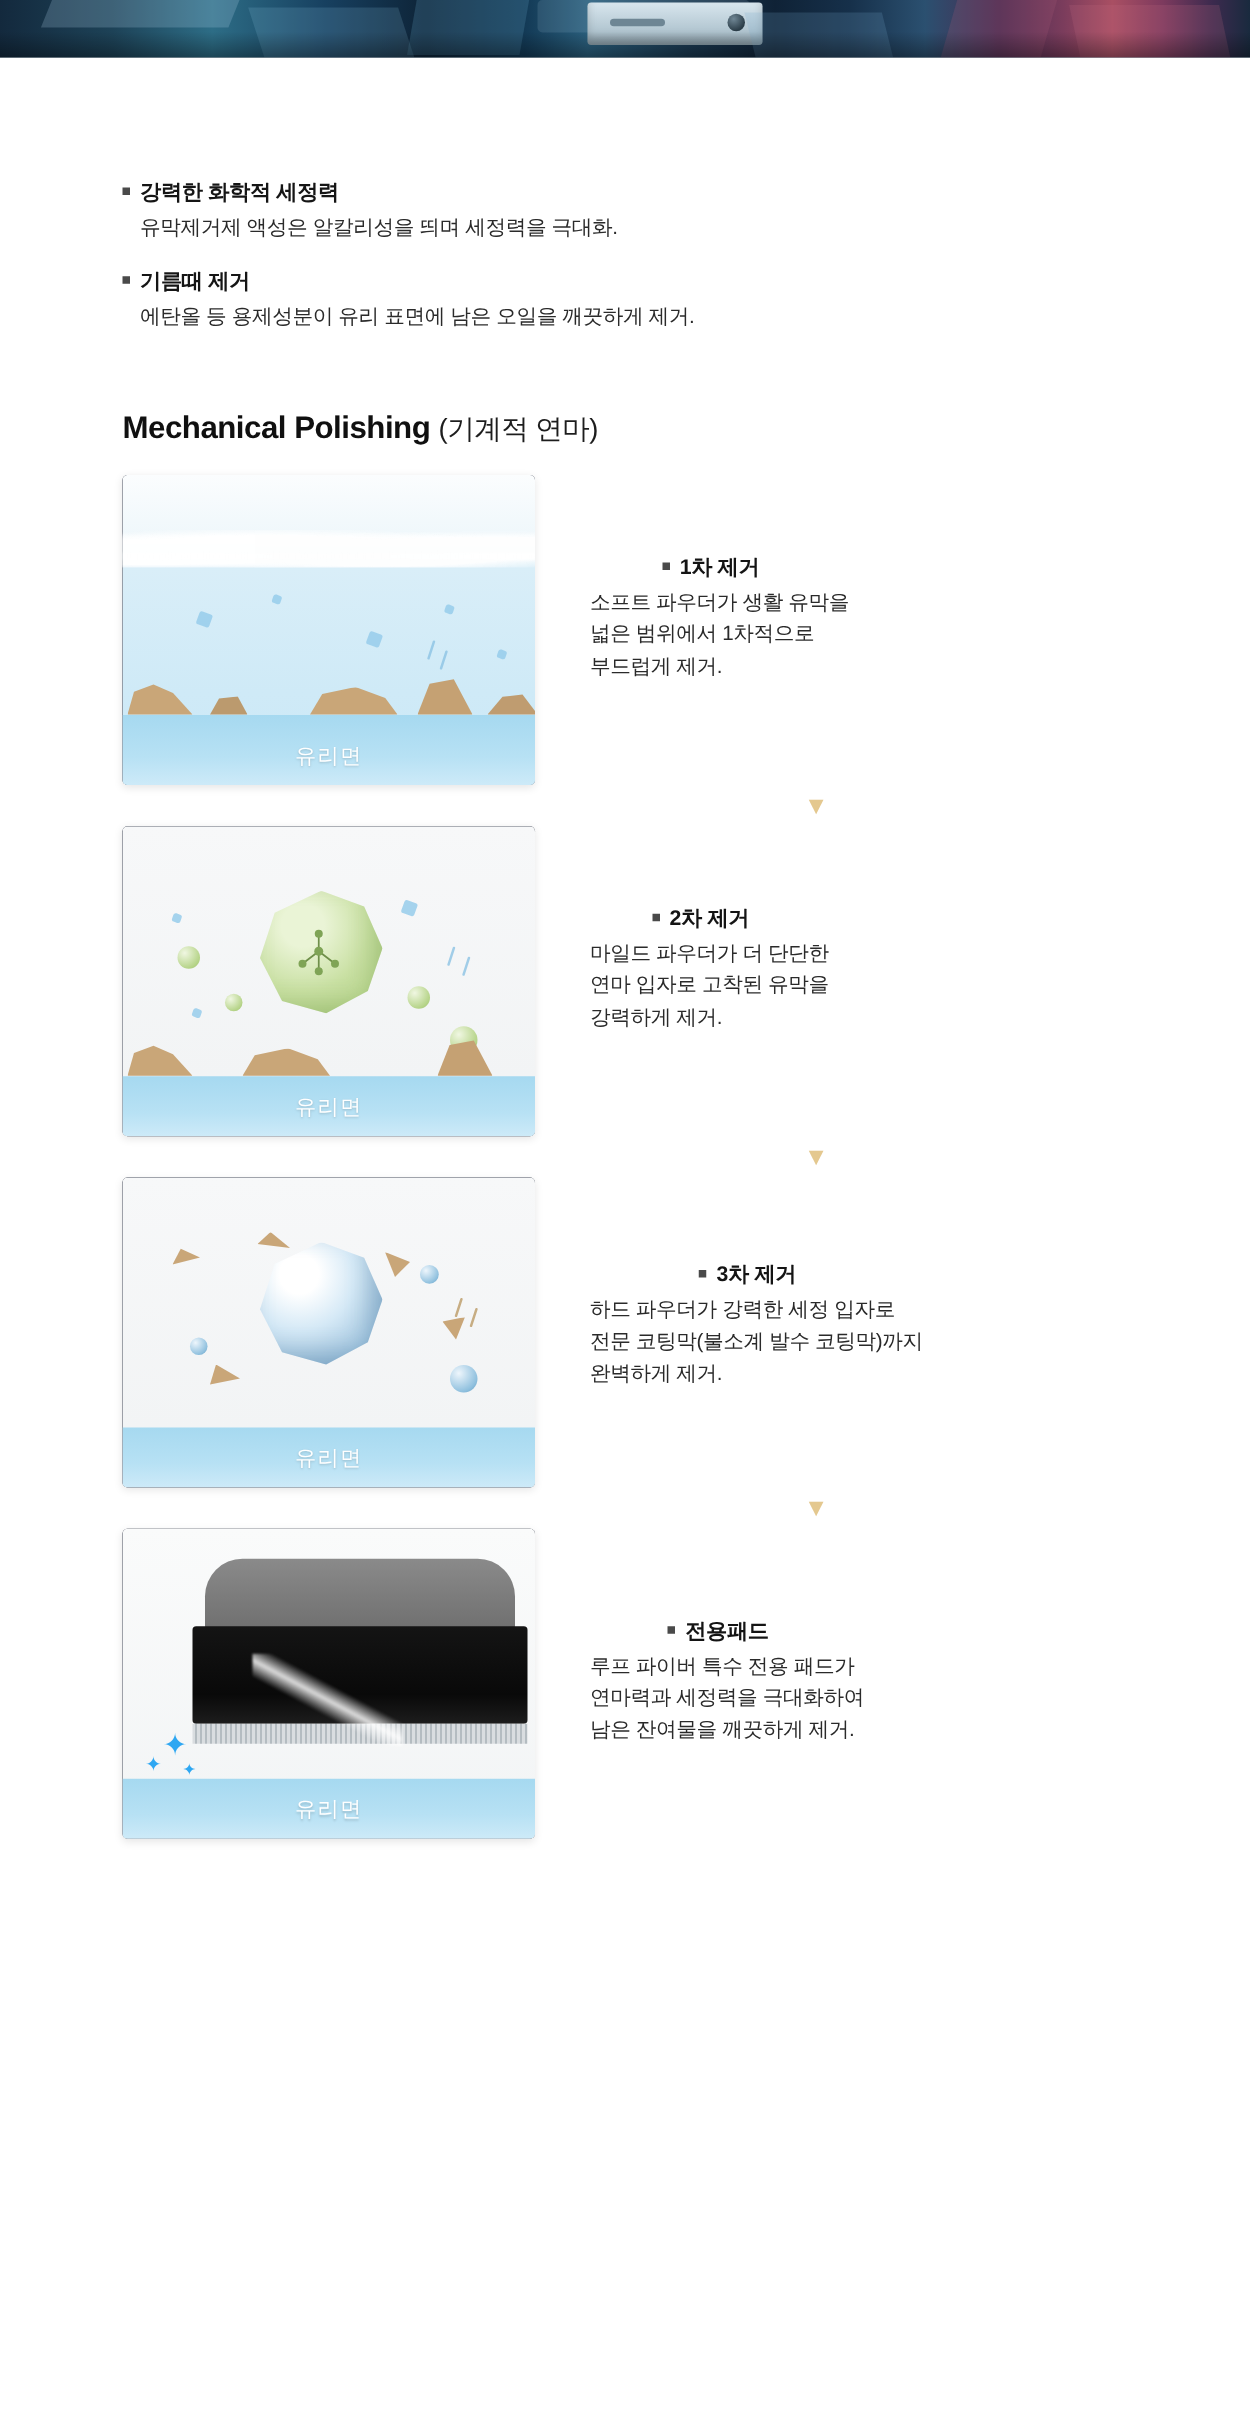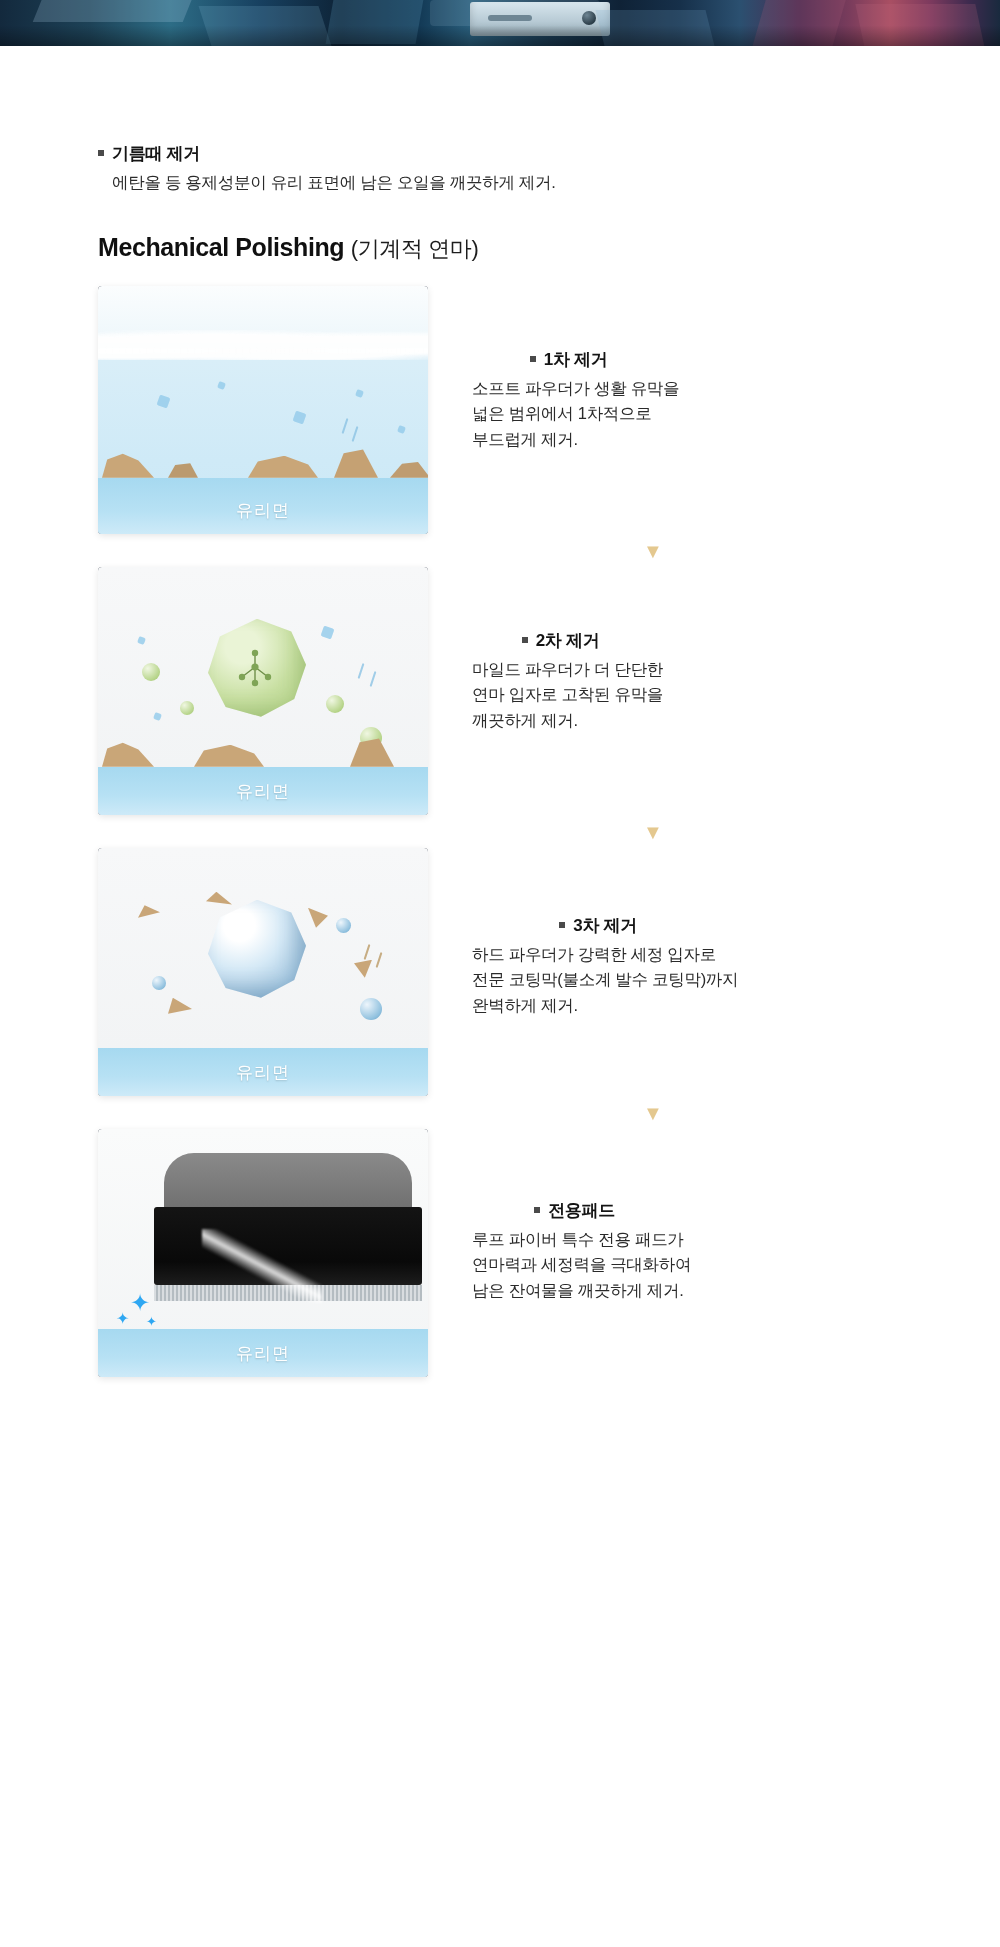--- a/index.html
+++ b/index.html
@@ -105,21 +105,21 @@
     flex: none;
   }
   .bullet-desc {
     margin: 5px 0 0 14px;
     font-size: 16.5px;
     line-height: 1.5;
     color: #2a2a2a;
     letter-spacing: -0.3px;
   }
 
-  .mech-title { margin-top: 38px; }
+  .mech-title { margin-top: 62px; }
 
   
   .steps { margin-top: 22px; }
   .step-row {
     display: flex;
     align-items: flex-start;
   }
   .fig {
     position: relative;
     width: 330px;
@@ -311,20 +311,27 @@
   <div class="shape s5"></div>
   <div class="shape s6"></div>
   <div class="shape s7"></div>
   <div class="grad-fade"></div>
 </div>
 
 <div class="content">
 
   <section class="chem-block">
 
+    <div class="bullet-item">
+      <div class="bullet-head">
+        <span class="sq"></span>
+        <span>강력한 화학적 세정력</span>
+      </div>
+      <p class="bullet-desc">유막제거제 액성은 알칼리성을 띄며 세정력을 극대화.</p>
+    </div>
 
     <div class="bullet-item">
       <div class="bullet-head">
         <span class="sq"></span>
         <span>기름때 제거</span>
       </div>
       <p class="bullet-desc">에탄올 등 용제성분이 유리 표면에 남은 오일을 깨끗하게 제거.</p>
     </div>
   </section>
 
@@ -402,21 +409,21 @@
           <div class="glass-band low"></div>
           <div class="glass-label">유리면</div>
         </div>
         <div class="step-text">
           <div class="step-head">
             <span class="sq"></span>
             <span>2차 제거</span>
           </div>
           <p class="step-desc">마일드 파우더가 더 단단한
 연마 입자로 고착된 유막을
-깨끗하게 제거.</p>
+강력하게 제거.</p>
         </div>
       </div>
 
       <div class="arrow">
         <span>▼</span>
       </div>
 
       <div class="step-row">
         <div class="fig">
           <div class="f23-bg"></div>

